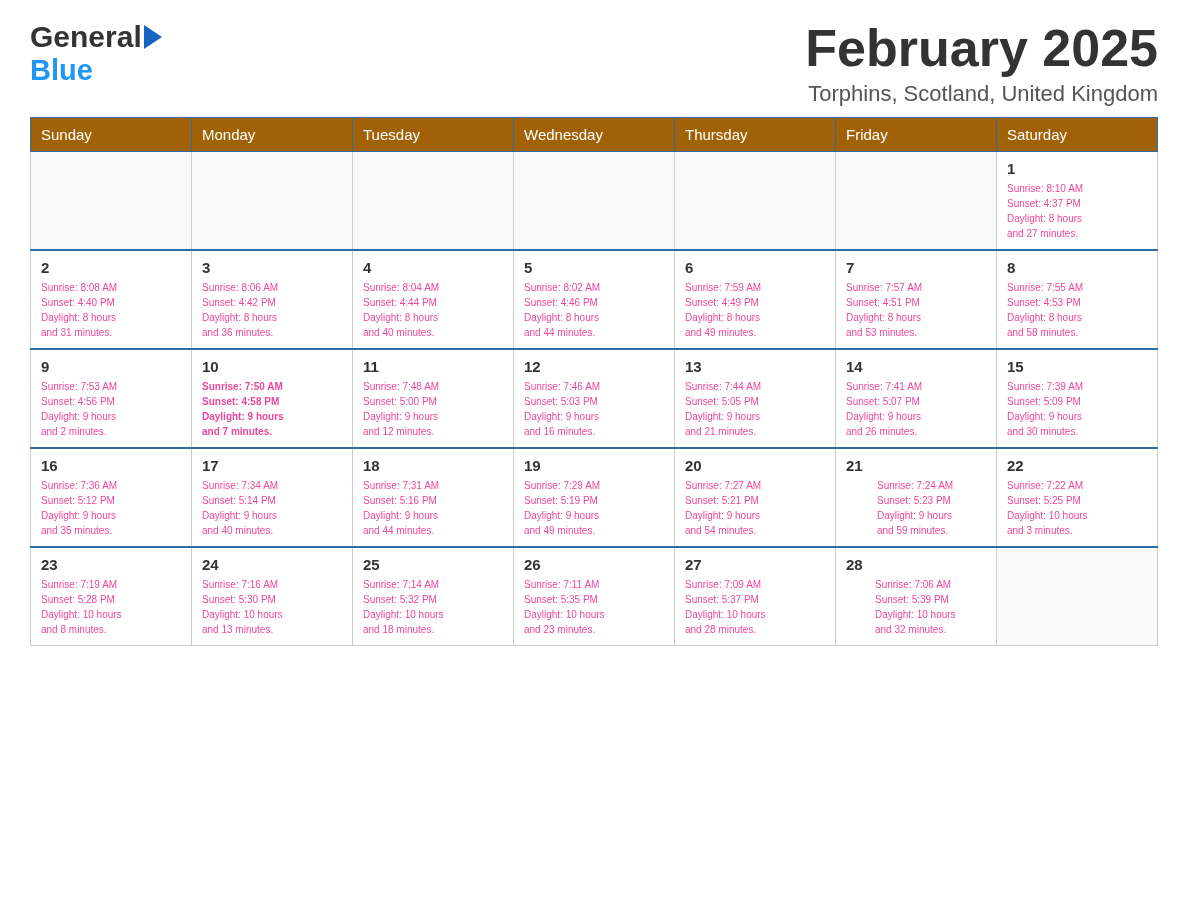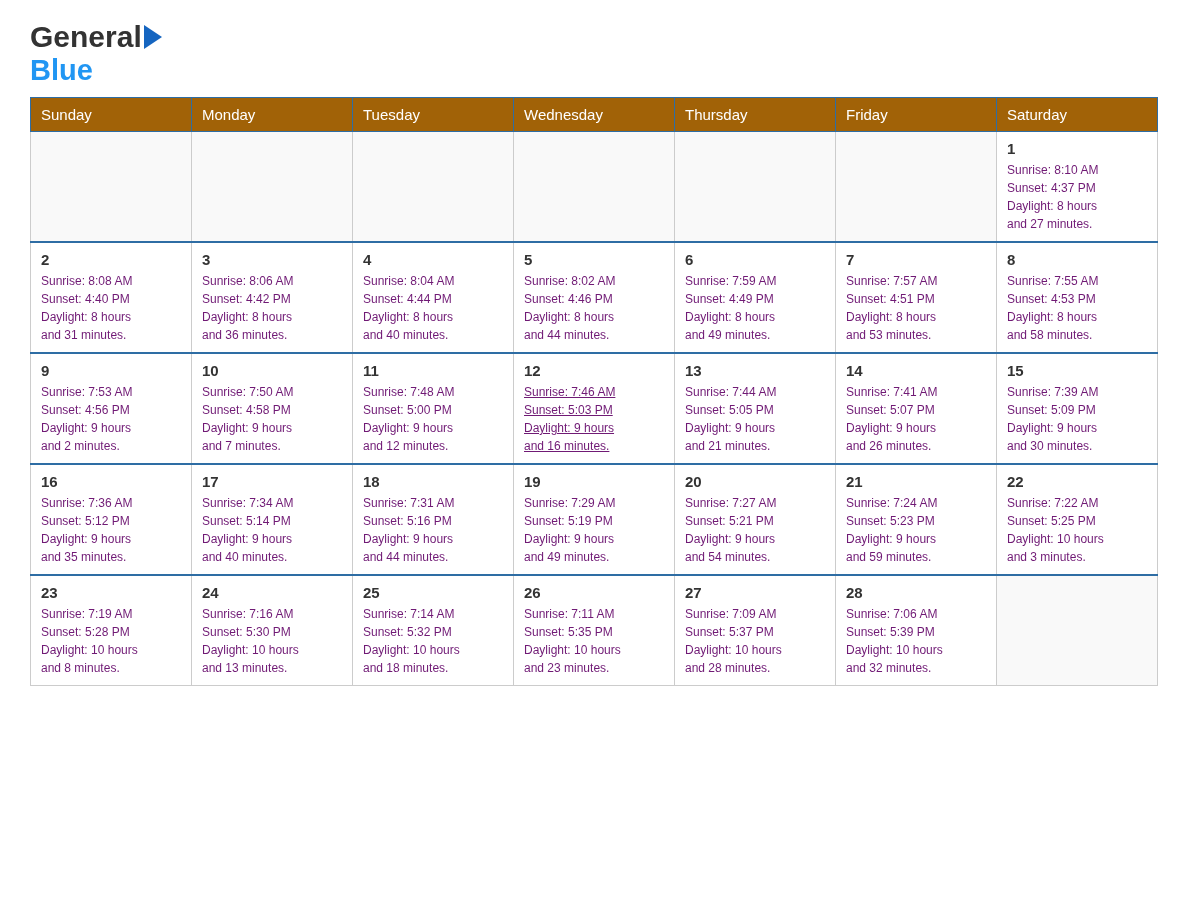--- a/index.html
+++ b/index.html
@@ -63,23 +63,23 @@
     .calendar td.empty {
       background: #f9f9f9;
     }
     .day-number {
       font-size: 15px;
       font-weight: bold;
       margin-bottom: 4px;
       color: #333;
     }
     .day-info {
-      font-size: 12px;
+      font-size: 10px;
       line-height: 1.5;
-      color: #701a75;
+      color: #ec4899;
     }
     .row-divider td {
       border-top: 2px solid #2E6DA4;
     }
     .logo-row {
       display: flex;
       align-items: center;
     }
     .logo-general {
       font-size: 30px;
@@ -113,20 +113,22 @@
   <div class="logo">
     <div class="logo-row">
       <span class="logo-general">General</span>
       <span class="logo-arrow"></span>
     </div>
     <div class="logo-line2">
       <span class="logo-blue-text">Blue</span>
     </div>
   </div>
   <div class="title-section">
+    <div class="month-title">February 2025</div>
+    <div class="location">Torphins, Scotland, United Kingdom</div>
   </div>
 </div>
 
 <table class="calendar">
   <thead>
     <tr>
     <th>Sunday</th>
         <th>Monday</th>
         <th>Tuesday</th>
         <th>Wednesday</th>
@@ -205,35 +207,35 @@
       <tr class="row-divider">
         <td>
           <div class="day-number">9</div>
           <div class="day-info" style="white-space: pre-line;">Sunrise: 7:53 AM
 Sunset: 4:56 PM
 Daylight: 9 hours
 and 2 minutes.</div>
         </td>
         <td>
           <div class="day-number">10</div>
-          <div class="day-info" style="white-space: pre-line;">Sunrise: 7:50 AM
+          <div class="day-info" style="white-space: pre-line; font-weight: bold;">Sunrise: 7:50 AM
 Sunset: 4:58 PM
 Daylight: 9 hours
 and 7 minutes.</div>
         </td>
         <td>
           <div class="day-number">11</div>
           <div class="day-info" style="white-space: pre-line;">Sunrise: 7:48 AM
 Sunset: 5:00 PM
 Daylight: 9 hours
 and 12 minutes.</div>
         </td>
         <td>
           <div class="day-number">12</div>
-          <div class="day-info" style="white-space: pre-line; text-decoration: underline;">Sunrise: 7:46 AM
+          <div class="day-info" style="white-space: pre-line;">Sunrise: 7:46 AM
 Sunset: 5:03 PM
 Daylight: 9 hours
 and 16 minutes.</div>
         </td>
         <td>
           <div class="day-number">13</div>
           <div class="day-info" style="white-space: pre-line;">Sunrise: 7:44 AM
 Sunset: 5:05 PM
 Daylight: 9 hours
 and 21 minutes.</div>
@@ -284,21 +286,21 @@
         </td>
         <td>
           <div class="day-number">20</div>
           <div class="day-info" style="white-space: pre-line;">Sunrise: 7:27 AM
 Sunset: 5:21 PM
 Daylight: 9 hours
 and 54 minutes.</div>
         </td>
         <td>
           <div class="day-number">21</div>
-          <div class="day-info" style="white-space: pre-line;">Sunrise: 7:24 AM
+          <div class="day-info" style="white-space: pre-line; margin-left: 31px;">Sunrise: 7:24 AM
 Sunset: 5:23 PM
 Daylight: 9 hours
 and 59 minutes.</div>
         </td>
         <td>
           <div class="day-number">22</div>
           <div class="day-info" style="white-space: pre-line;">Sunrise: 7:22 AM
 Sunset: 5:25 PM
 Daylight: 10 hours
 and 3 minutes.</div>
@@ -335,21 +337,21 @@
         </td>
         <td>
           <div class="day-number">27</div>
           <div class="day-info" style="white-space: pre-line;">Sunrise: 7:09 AM
 Sunset: 5:37 PM
 Daylight: 10 hours
 and 28 minutes.</div>
         </td>
         <td>
           <div class="day-number">28</div>
-          <div class="day-info" style="white-space: pre-line;">Sunrise: 7:06 AM
+          <div class="day-info" style="white-space: pre-line; margin-left: 29px;">Sunrise: 7:06 AM
 Sunset: 5:39 PM
 Daylight: 10 hours
 and 32 minutes.</div>
         </td>
         <td class="empty"></td>
       </tr>
     </tbody>
 </table>
 
 </body></html>

